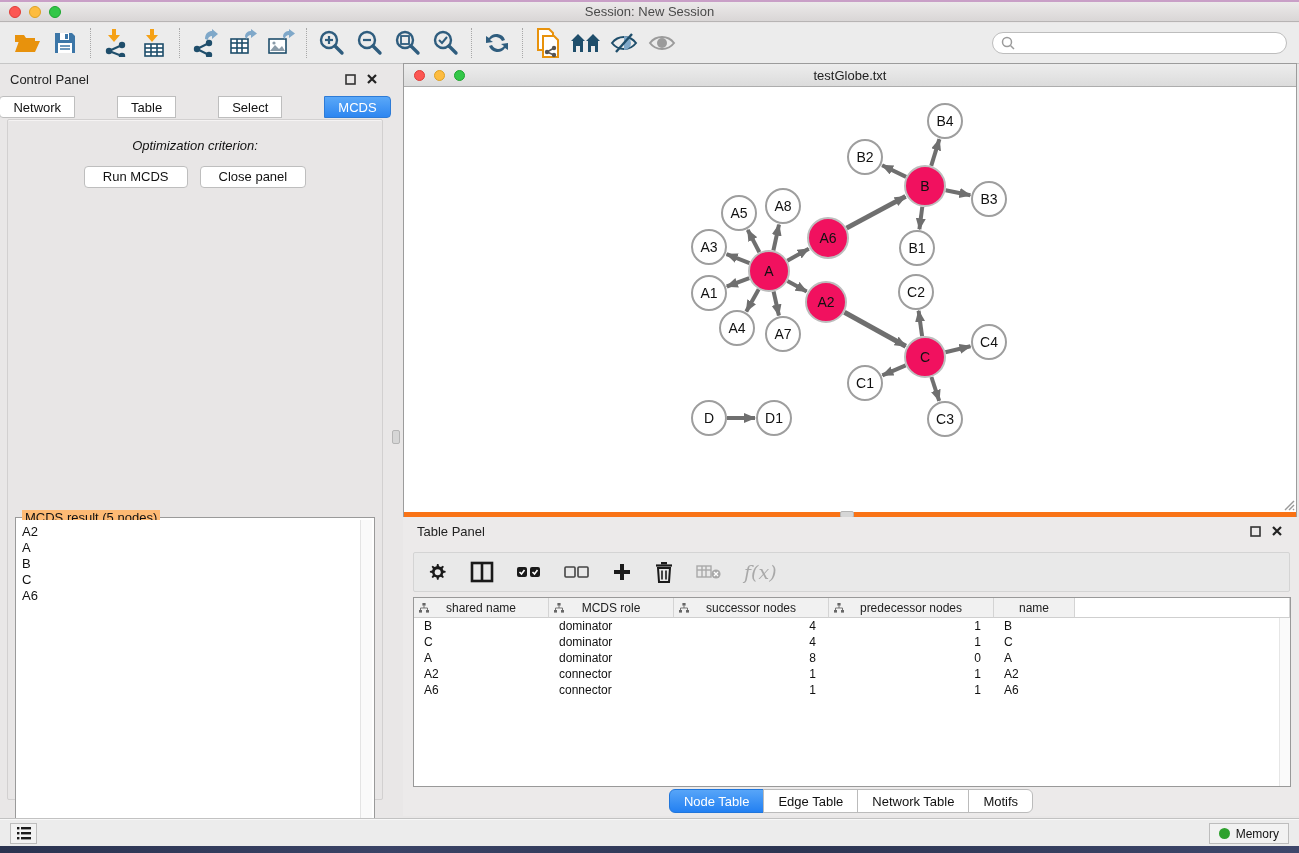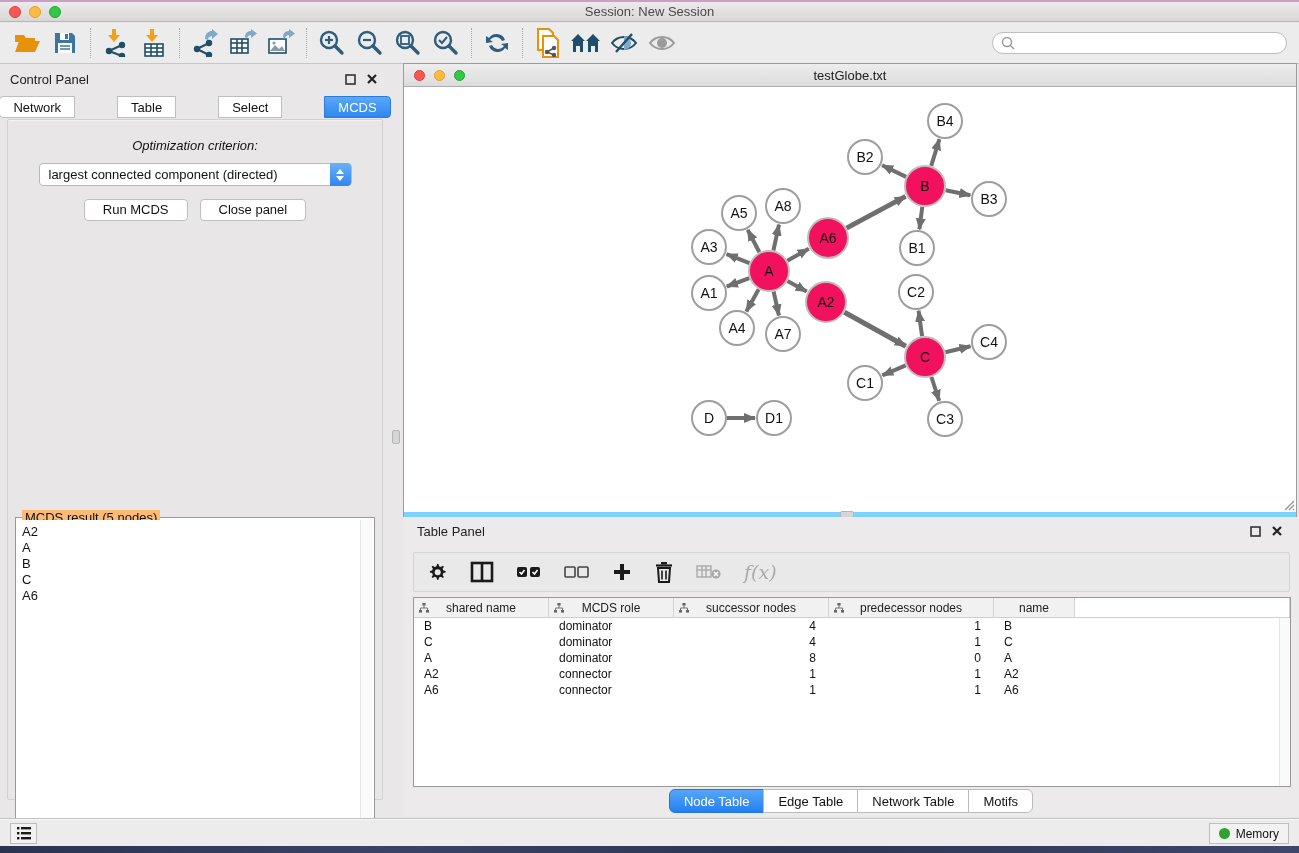--- a/index.html
+++ b/index.html
@@ -64,21 +64,21 @@
     background:#FAFAFA; border-left:1px solid #E4E4E4; }
 
   
   .vsplit-handle { position:absolute; left:392px; top:430px; width:8px; height:14px;
     background:#D6D6D6; border:1px solid #B5B5B5; border-radius:2px; }
   .hsplit-handle { position:absolute; left:840px; top:511px; width:14px; height:7px;
     background:#D6D6D6; border:1px solid #B5B5B5; border-radius:2px; }
 
   
   .net-window { position:absolute; left:403px; top:63px; width:894px; height:582px;
-    border:1px solid #9C9C9C; background:#7dd3fc; }
+    border:1px solid #9C9C9C; background:#f97316; }
   .net-titlebar { position:relative; height:23px; background:linear-gradient(#EDEDED,#DCDCDC);
     border-bottom:1px solid #ADADAD; display:flex; align-items:center; }
   .net-titlebar .tl { width:11px; height:11px; }
   .net-lights { position:absolute; left:10px; top:6px; display:flex; gap:9px; }
   .net-title { width:100%; text-align:center; font-size:13px; color:#222; }
   .net-canvas { position:relative; width:892px; height:425px; background:#fff; overflow:hidden; }
   .resize-grip { position:absolute; right:1px; bottom:1px; }
 
   
   .table-panel { position:absolute; left:403px; top:517px; width:896px; height:299px; background:#ECEAEA; }
@@ -296,27 +296,20 @@
         </span>
     </div>
     <div class="seg-tabs" id="control-tabs">
         <div class="seg-tab">Network</div>
         <div class="seg-tab">Table</div>
         <div class="seg-tab">Select</div>
         <div class="seg-tab active">MCDS</div>
       </div>
     <div class="cp-content">
       <div class="opt-label">Optimization criterion:</div>
-      <div class="dropdown">
-        <span>largest connected component (directed)</span>
-        <span class="dd-stepper">
-            <span class="dd-up"></span>
-            <span class="dd-down"></span>
-          </span>
-      </div>
       <div class="cp-buttons">
         <button class="mac-btn">Run MCDS</button>
         <button class="mac-btn">Close panel</button>
       </div>
       <div class="result-box">
         <span class="result-legend">MCDS result (5 nodes)</span>
         <div class="result-list" id="mcds-list">
             <div>A2</div>
             <div>A</div>
             <div>B</div>

